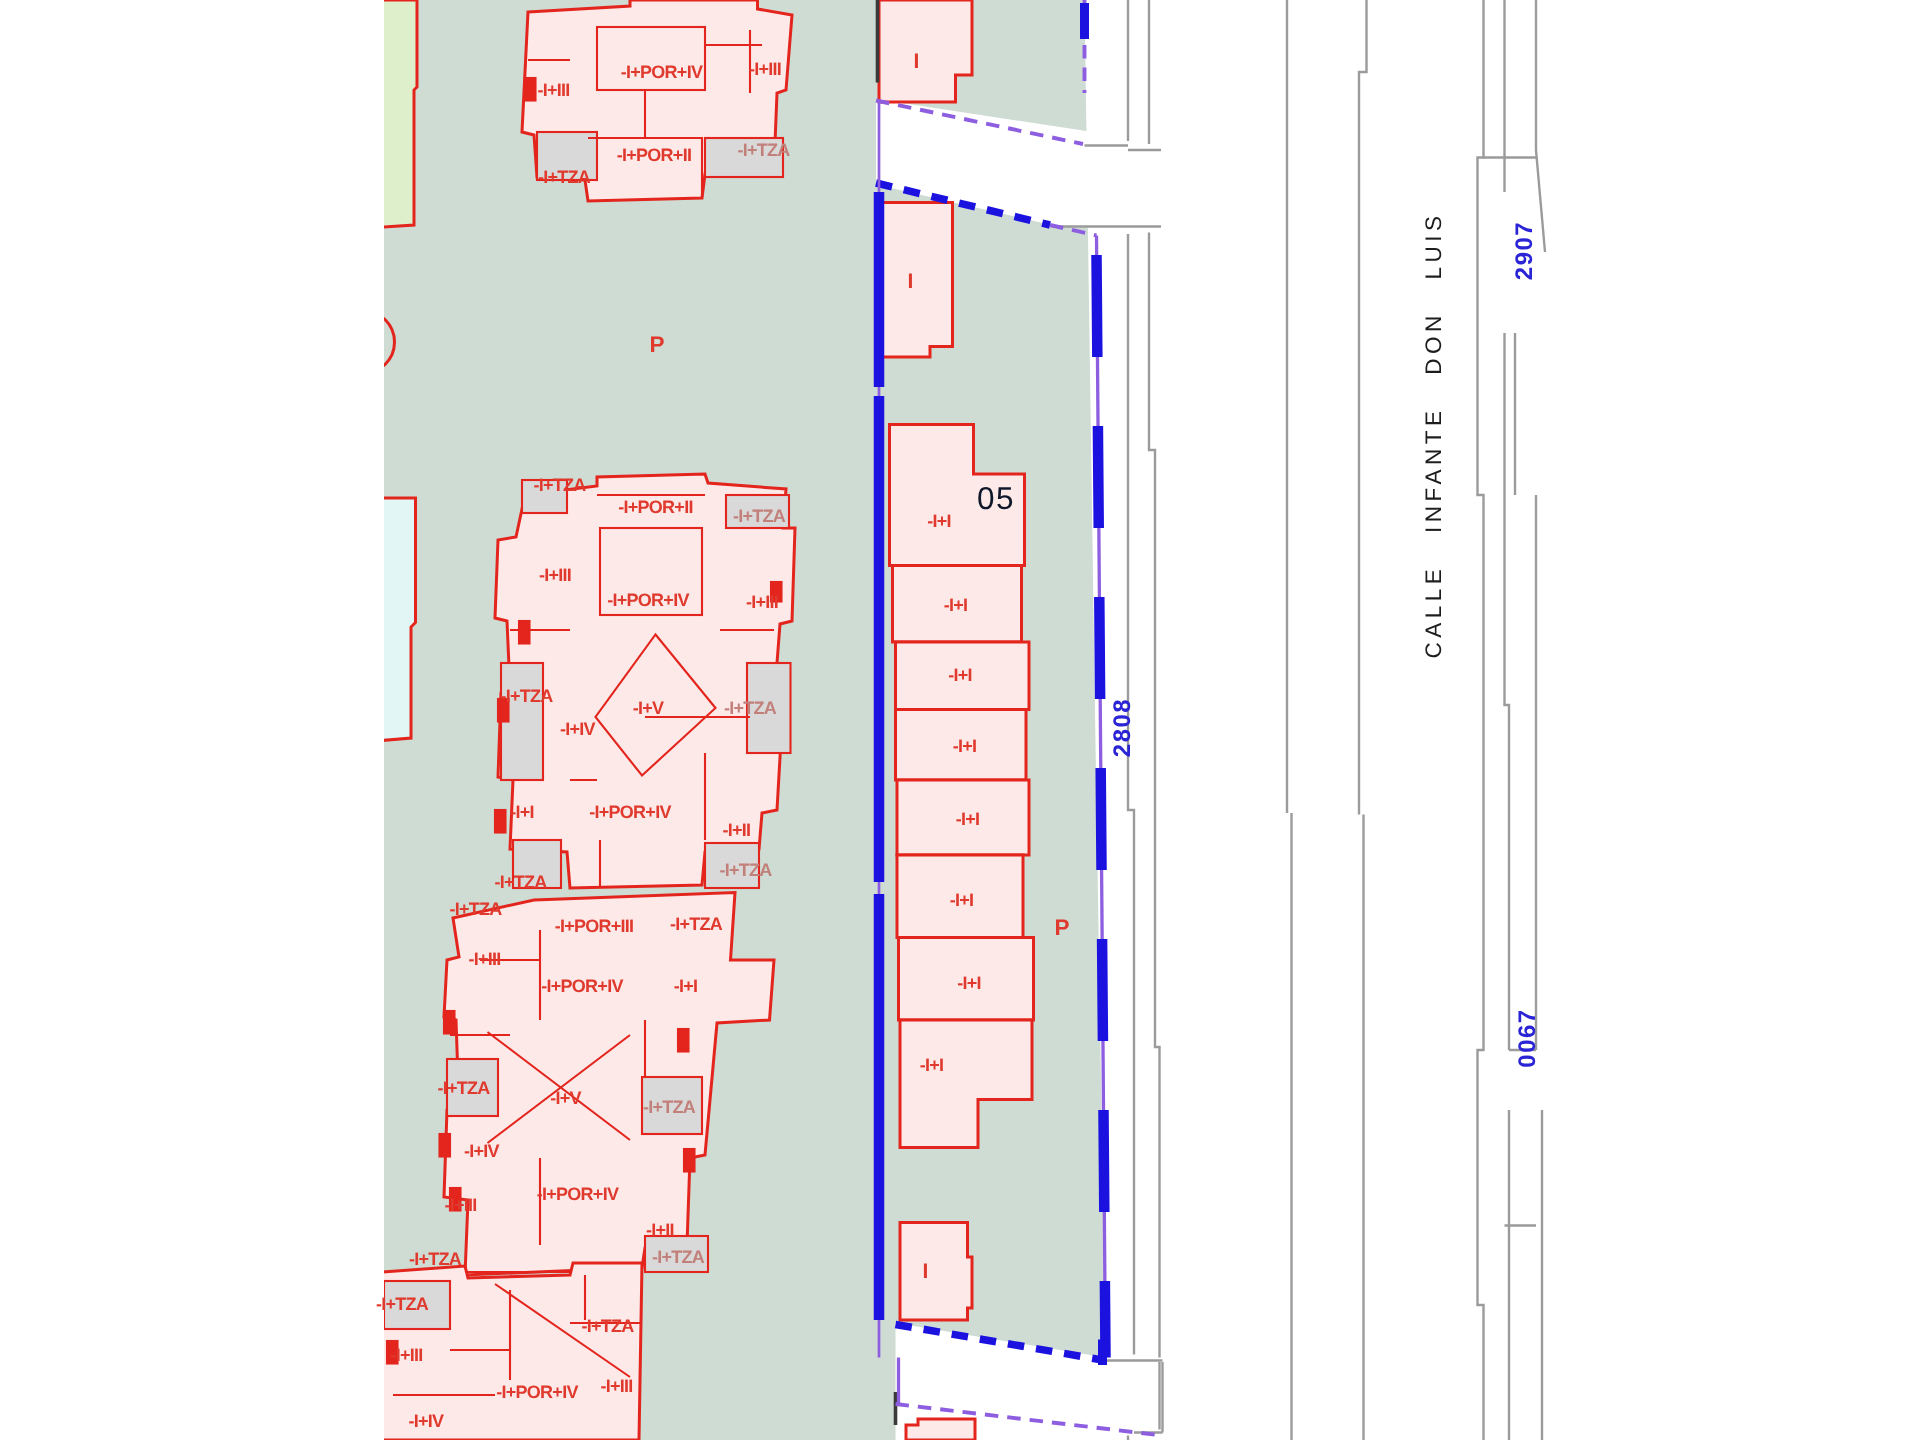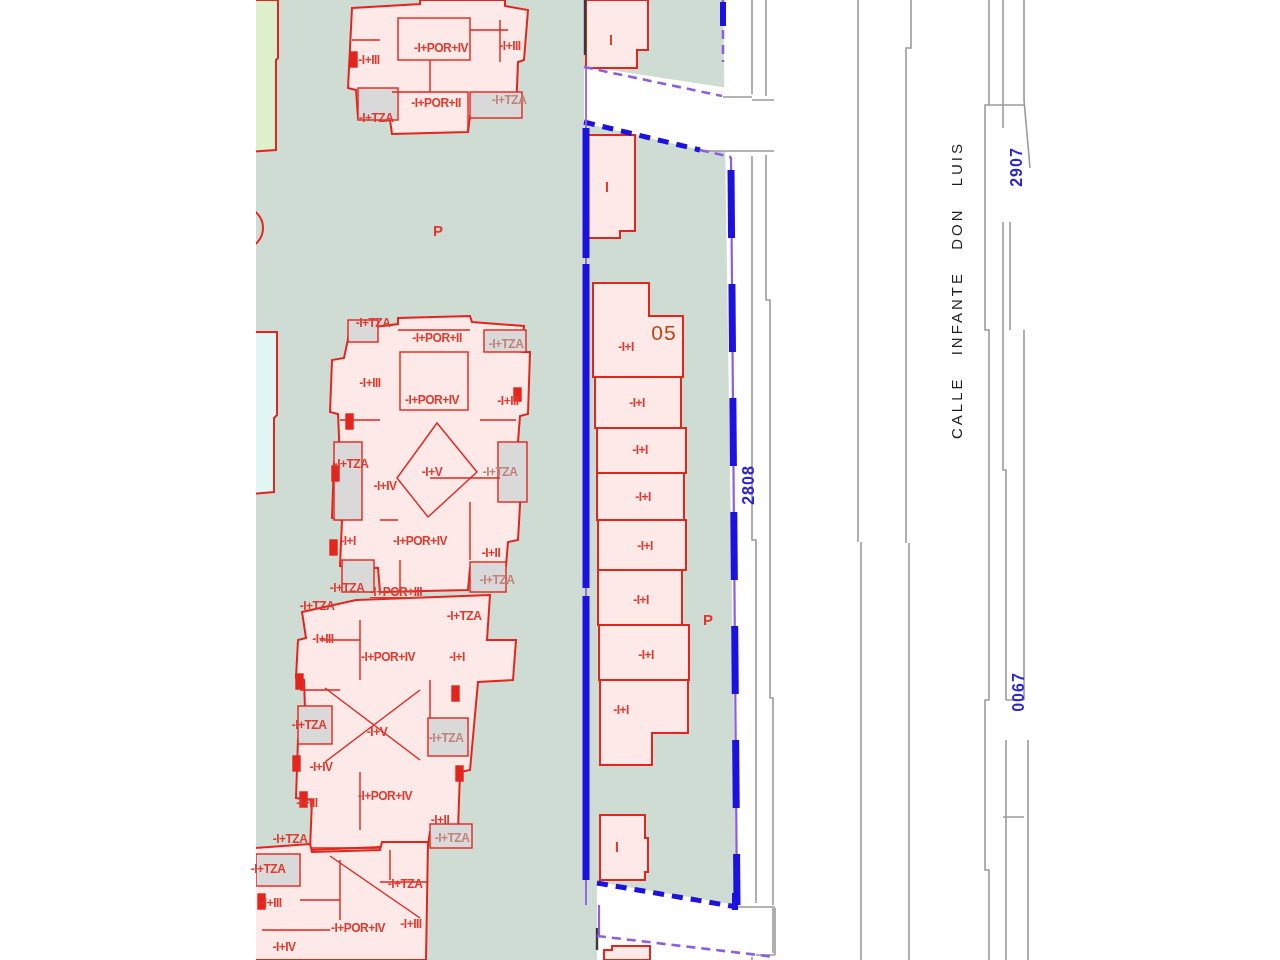--- a/index.html
+++ b/index.html
@@ -10,21 +10,21 @@
   .lbl{position:absolute;transform:translate(-50%,-50%);white-space:nowrap;
        font:bold 12px "Liberation Sans",sans-serif;color:#e03a2e;letter-spacing:-0.5px;}
   .lbl.muted{color:#c2807b;}
   .lbl.parking{font-size:15px;letter-spacing:0;}
   .lbl.roman{font-size:14px;letter-spacing:0;}
   .vtext{position:absolute;transform:translate(-50%,-50%) rotate(-90deg);white-space:nowrap;}
   .parcel-num{font:bold 16px "Liberation Sans",sans-serif;color:#2b24d6;letter-spacing:1px;}
   .street-name{font:15px "Liberation Sans",sans-serif;color:#1d1d1d;
                letter-spacing:3px;word-spacing:14px;}
   .block-num{position:absolute;transform:translate(-50%,-50%);
-             font:21px "Liberation Sans",sans-serif;color:#c2410c;letter-spacing:1px;}
+             font:21px "Liberation Sans",sans-serif;color:#0f172a;letter-spacing:1px;}
 </style>
 </head>
 <body>
 
 <div id="stage">
 
 <svg id="map-svg" width="1280" height="960" viewBox="0 0 1280 960">
 
   <polygon points="256,0 723,0 730,475 737,905 597,882 597,960 256,960" fill="#cedcd4"></polygon>
 
@@ -175,21 +175,21 @@
       <div class="lbl" style="left: 351px; top: 464px;">-I+TZA</div>
       <div class="lbl" style="left: 385px; top: 486px;">-I+IV</div>
       <div class="lbl" style="left: 432px; top: 472px;">-I+V</div>
       <div class="lbl muted" style="left: 500px; top: 472px;">-I+TZA</div>
       <div class="lbl" style="left: 348px; top: 541px;">-I+I</div>
       <div class="lbl" style="left: 420px; top: 541px;">-I+POR+IV</div>
       <div class="lbl" style="left: 491px; top: 553px;">-I+II</div>
       <div class="lbl muted" style="left: 497px; top: 580px;">-I+TZA</div>
       <div class="lbl" style="left: 347px; top: 588px;">-I+TZA</div>
       <div class="lbl" style="left: 317px; top: 606px;">-I+TZA</div>
-      <div class="lbl" style="left: 396px; top: 592px; text-decoration: underline;">-I+POR+III</div>
+      <div class="lbl" style="left: 396px; top: 617px;">-I+POR+III</div>
       <div class="lbl" style="left: 464px; top: 616px;">-I+TZA</div>
       <div class="lbl" style="left: 323px; top: 639px;">-I+III</div>
       <div class="lbl" style="left: 388px; top: 657px;">-I+POR+IV</div>
       <div class="lbl" style="left: 457px; top: 657px;">-I+I</div>
       <div class="lbl" style="left: 309px; top: 725px;">-I+TZA</div>
       <div class="lbl" style="left: 377px; top: 732px;">-I+V</div>
       <div class="lbl muted" style="left: 446px; top: 738px;">-I+TZA</div>
       <div class="lbl" style="left: 321px; top: 767px;">-I+IV</div>
       <div class="lbl" style="left: 385px; top: 796px;">-I+POR+IV</div>
       <div class="lbl" style="left: 307px; top: 803px;">-I+III</div>

